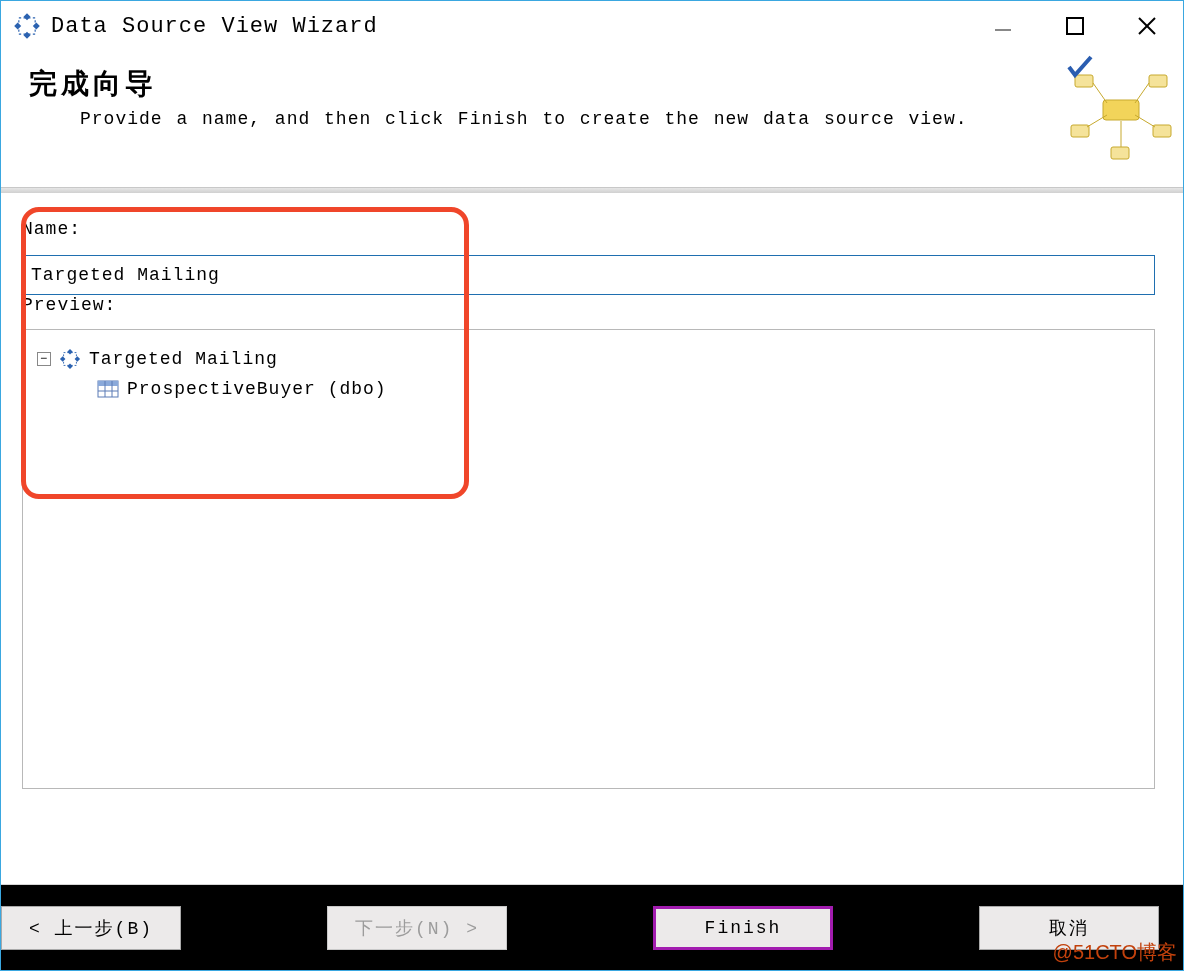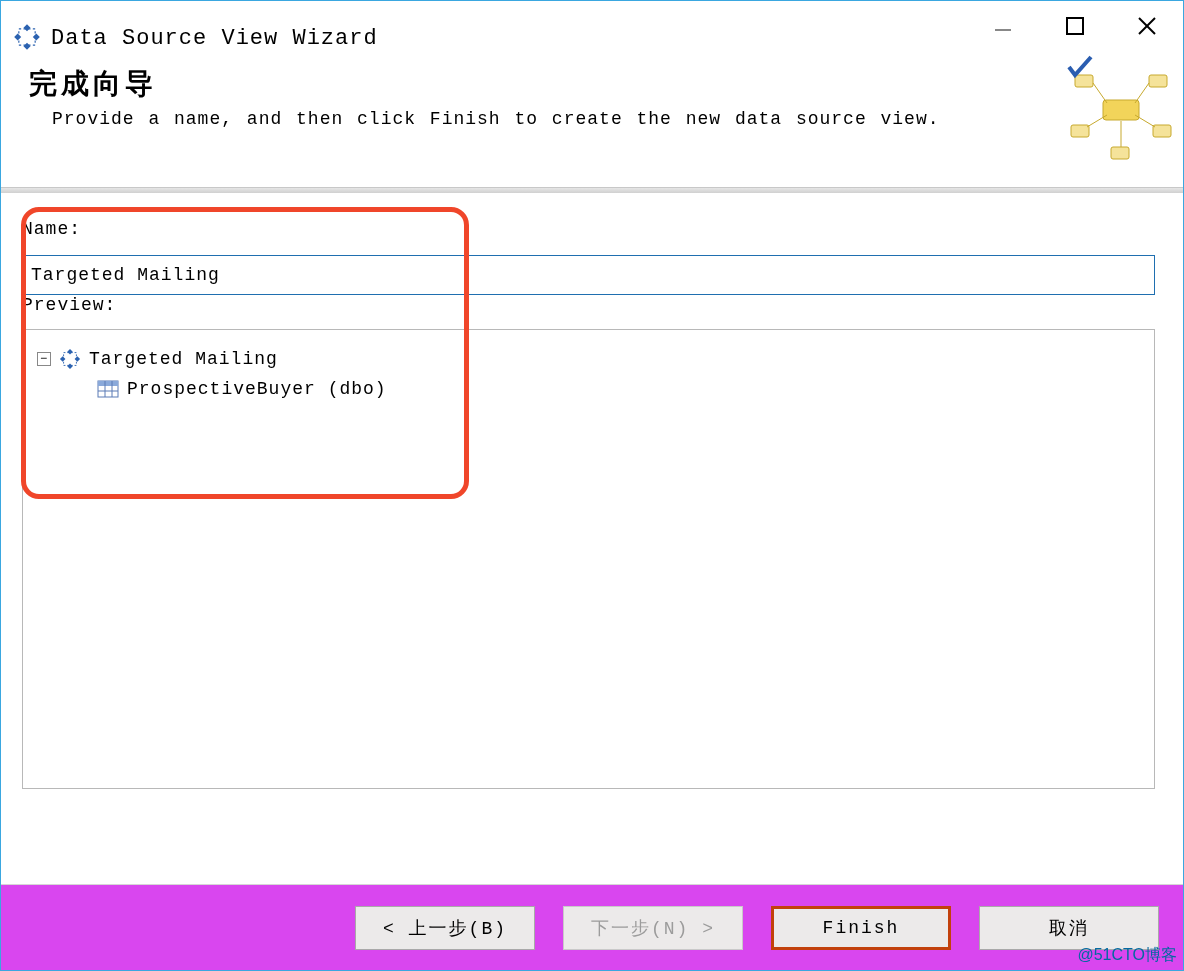--- a/index.html
+++ b/index.html
@@ -12,21 +12,21 @@
     background: #fff;
     border: 1px solid #3aa7e0;
     position: relative;
     overflow: hidden;
     color:#000;
   }
 
   
   .titlebar {
     display:flex;
-    align-items:flex-end;
+    align-items:center;
     height:50px;
     padding:0 0 0 12px;
     background:#fff;
   }
   .app-icon { width:28px; height:28px; margin-right:10px; }
   .title-text { flex:1; color:#000; font-size:22px; letter-spacing:1px; }
   .win-btns { display:flex; height:100%; }
   .win-btn {
     width:72px;
     display:flex; align-items:center; justify-content:center;
@@ -35,21 +35,21 @@
   .win-btn svg { display:block; }
 
   
   .header-band {
     height: 136px;
     padding: 14px 24px 0 28px;
     background:#fff;
     position:relative;
   }
   .header-title { font-size:28px; font-weight:bold; letter-spacing:4px; }
-  .header-sub { font-size:18px; margin-left:23px; margin-top:6px; letter-spacing:1px; word-spacing:2px; }
+  .header-sub { font-size:18px; margin-left:51px; margin-top:6px; letter-spacing:1px; word-spacing:2px; }
   .header-art {
     position:absolute; right:6px; top:4px;
     width:112px; height:112px;
   }
 
   .sep { height:6px; background:linear-gradient(#e6e6e6, #d0d0d0); border-top:1px solid #c8c8c8; }
 
   
   .content {
     position:absolute; left:0; right:0; top:194px; bottom:90px;
@@ -86,38 +86,38 @@
     width:448px; height:292px;
     border:5px solid #f0462a;
     border-radius:18px;
     pointer-events:none;
   }
 
   
   .footer {
     position:absolute; left:0; right:0; bottom:0; height:86px;
     border-top:1px solid #d6d6d6;
-    background:#d946ef;
-    display:flex; align-items:center; justify-content:flex-end;
+    background:#000000;
+    display:flex; align-items:center; justify-content:space-between;
     padding-right:24px; gap:28px;
   }
   .btn {
     width:180px; height:44px;
     background:#eceaea;
     border:1px solid #a9a9a9;
     font-family:inherit; font-size:18px; letter-spacing:2px;
     display:flex; align-items:center; justify-content:center;
     cursor:default;
   }
-  .btn.primary { border:3px solid #c2410c; }
+  .btn.primary { border:3px solid #a21caf; }
   .btn.disabled { color:#9c9c9c; border-color:#c9c9c9; }
 
   .watermark {
     position:absolute; right:6px; bottom:4px;
-    font-size:16px; color:#0369a1; letter-spacing:0;
+    font-size:20px; color:#c2410c; letter-spacing:0;
     font-family: Arial, sans-serif;
   }
 </style>
 </head>
 <body>
 
 <div class="titlebar">
   <span class="app-icon">
     <svg viewBox="0 0 24 24" width="28" height="28">
       <rect x="5" y="5" width="14" height="14" fill="#fff" stroke="#2b62b0" stroke-dasharray="2 2"></rect>

